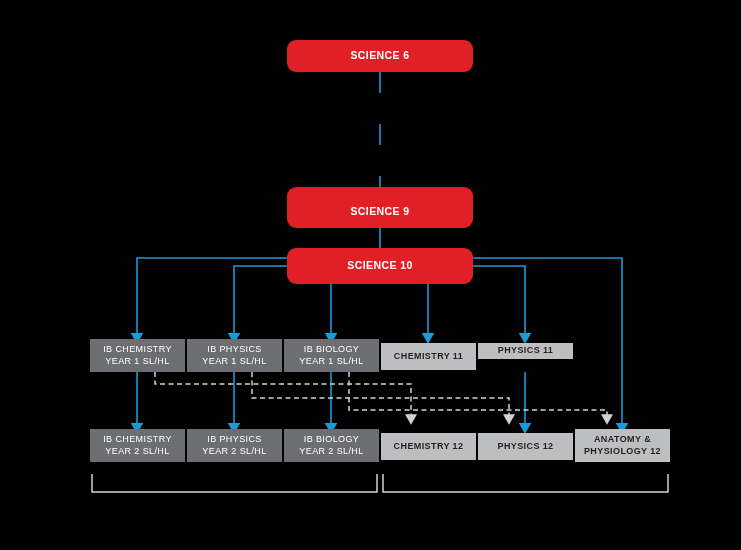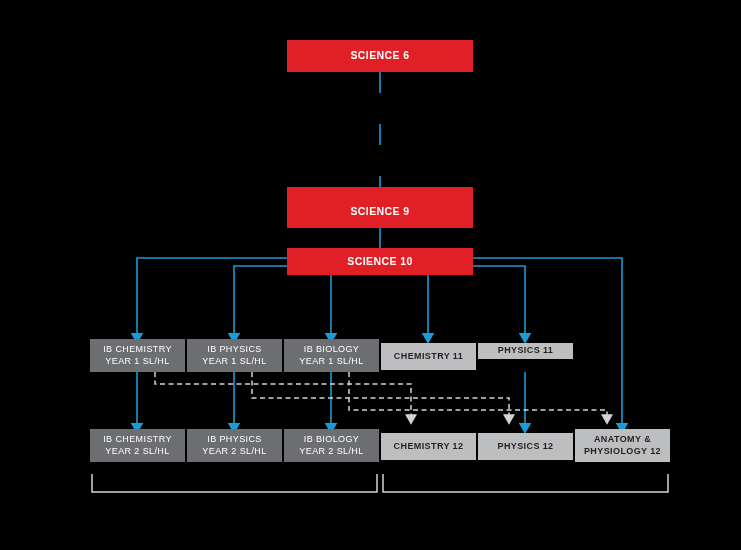--- a/index.html
+++ b/index.html
@@ -37,20 +37,21 @@
     z-index: 5;
   }
   .node .line {
     display: block;
     white-space: nowrap;
   }
   .core {
     background: #e01f26;
     font-size: 10.5px;
     font-weight: 700;
+    border-radius: 9px;
   }
   .grey-dark {
     background: #6d6e71;
     font-size: 9px;
     font-weight: 400;
   }
   .grey-light {
     background: #bcbec0;
     color: #231f20;
     font-size: 9px;
@@ -109,21 +110,21 @@
 
   <div class="node core" style="left:287px; top:40px; width:186px; height:32px;">
     <span class="line">SCIENCE 6</span>
   </div>
   <div class="node core" style="left:287px; top:144px; width:186px; height:32px;margin-top:43px;">
     <span class="line">SCIENCE 8</span>
   </div>
   <div class="node core" style="left:287px; top:196px; width:186px; height:32px;">
     <span class="line">SCIENCE 9</span>
   </div>
-  <div class="node core" style="left:287px; top:248px; width:186px; height:27px;">
+  <div class="node core" style="left:287px; top:248px; width:186px; height:36px;">
     <span class="line">SCIENCE 10</span>
   </div>
 
   <div class="node grey-dark" style="left:90px; top:339px; width:95px; height:33px;">
     <span class="line">IB CHEMISTRY</span>
     <span class="line">YEAR 1 SL/HL</span>
   </div>
   <div class="node grey-dark" style="left:187px; top:339px; width:95px; height:33px;">
     <span class="line">IB PHYSICS</span>
     <span class="line">YEAR 1 SL/HL</span>

